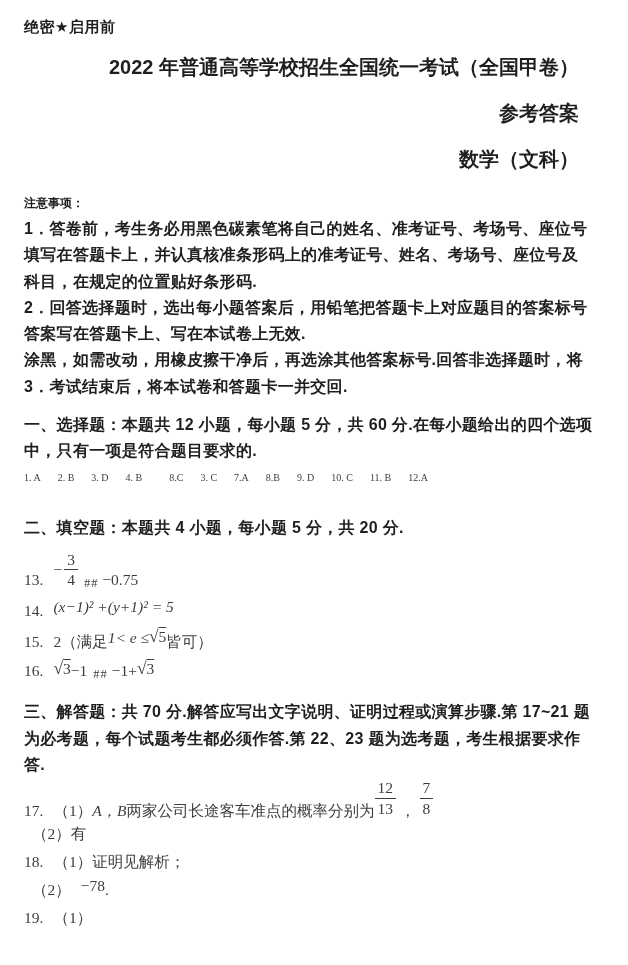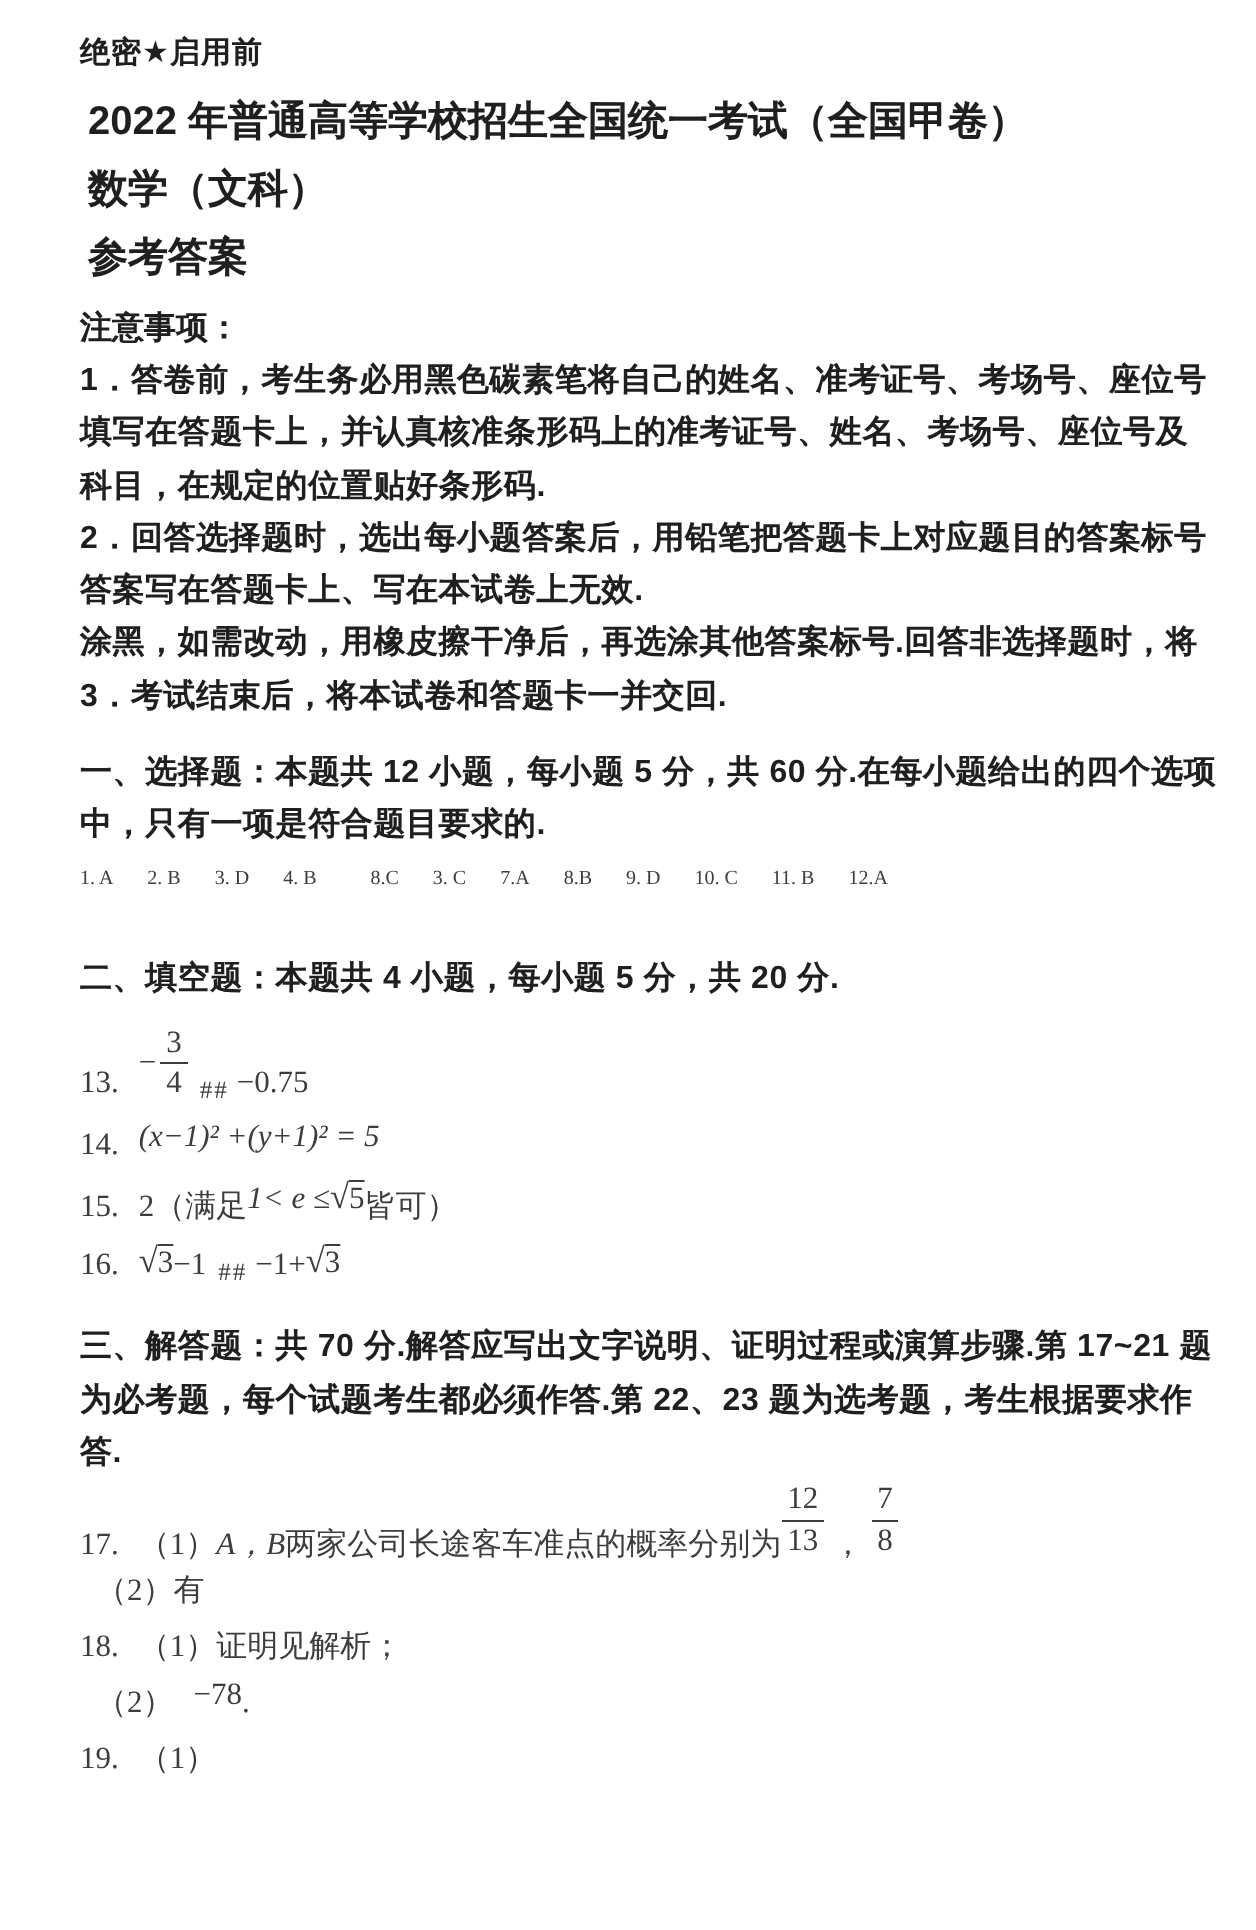--- a/index.html
+++ b/index.html
@@ -11,44 +11,44 @@
     width: 628px;
     height: 965px;
     overflow: hidden;
     font-family: "Liberation Sans", "DejaVu Sans", sans-serif;
     color: #1f1f1f;
   }
   .page {
     box-sizing: border-box;
     width: 628px;
     height: 682px;
-    padding: 18px 33px 0 40px;
+    padding: 18px 33px 0 24px;
     background: #ffffff;
   }
   
   .security {
     font-size: 15px;
     font-weight: 700;
     line-height: 18px;
     margin-bottom: 10px;
     letter-spacing: 0.5px;
   }
   .title {
-    text-align: left;
+    text-align: right;
     font-weight: 700;
     font-size: 20px;
     line-height: 30px;
-    margin: 4px;
+    margin: 16px;
     white-space: nowrap;
   }
   
   .notice-heading {
     margin-top: 8px;
     font-weight: 700;
-    font-size: 16px;
+    font-size: 12px;
     line-height: 26px;
   }
   .b-line {
     font-weight: 700;
     font-size: 16px;
     line-height: 26.3px;
     letter-spacing: 0.3px;
     white-space: nowrap;
   }
   .sec1-heading { margin-top: 12px; }
@@ -120,22 +120,22 @@
   }
   .part2-indent { padding-left: 8px; }
 </style>
 </head>
 <body>
 
 <div class="page">
 
   <div class="security">绝密★启用前</div>
   <div class="title">2022 年普通高等学校招生全国统一考试（全国甲卷）</div>
+  <div class="title">参考答案</div>
   <div class="title">数学（文科）</div>
-  <div class="title">参考答案</div>
 
   <div class="notice-heading">注意事项：</div>
   <div class="b-line">1．答卷前，考生务必用黑色碳素笔将自己的姓名、准考证号、考场号、座位号</div>
   <div class="b-line">填写在答题卡上，并认真核准条形码上的准考证号、姓名、考场号、座位号及</div>
   <div class="b-line">科目，在规定的位置贴好条形码.</div>
   <div class="b-line">2．回答选择题时，选出每小题答案后，用铅笔把答题卡上对应题目的答案标号</div>
   <div class="b-line">答案写在答题卡上、写在本试卷上无效.</div>
   <div class="b-line">涂黑，如需改动，用橡皮擦干净后，再选涂其他答案标号.回答非选择题时，将</div>
   <div class="b-line">3．考试结束后，将本试卷和答题卡一并交回.</div>
 

